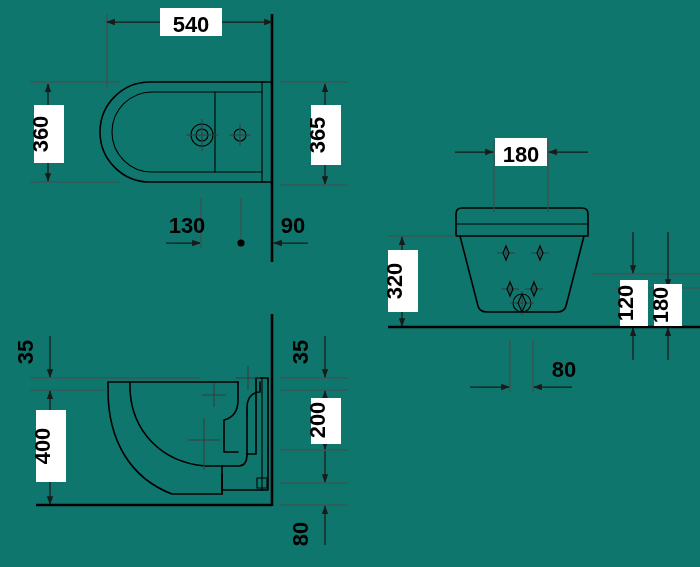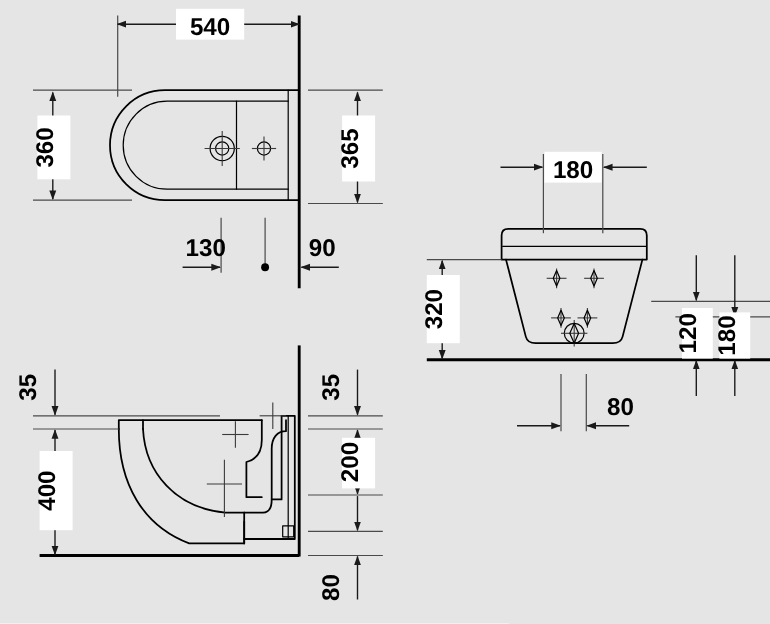--- a/index.html
+++ b/index.html
@@ -10,21 +10,21 @@
   body {
     width: 700px;
     height: 567px;
     overflow: hidden;
     font-family: "Liberation Sans", sans-serif;
   }
   #drawing-root {
     position: relative;
     width: 700px;
     height: 567px;
-    background: #e5e5e5;
+    background: #0f766e;
   }
   svg#tech-drawing {
     display: block;
     width: 700px;
     height: 567px;
   }
   .outline {
     fill: none;
     stroke: #000000;
     stroke-width: 1.6;

